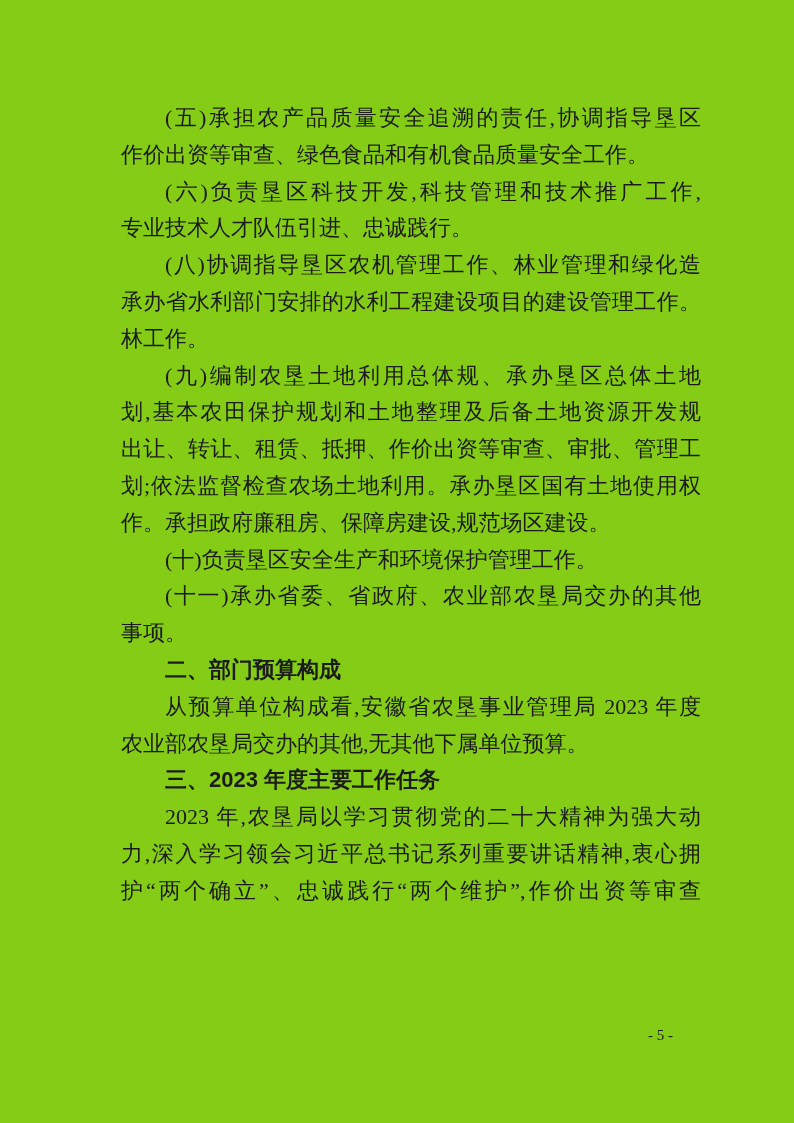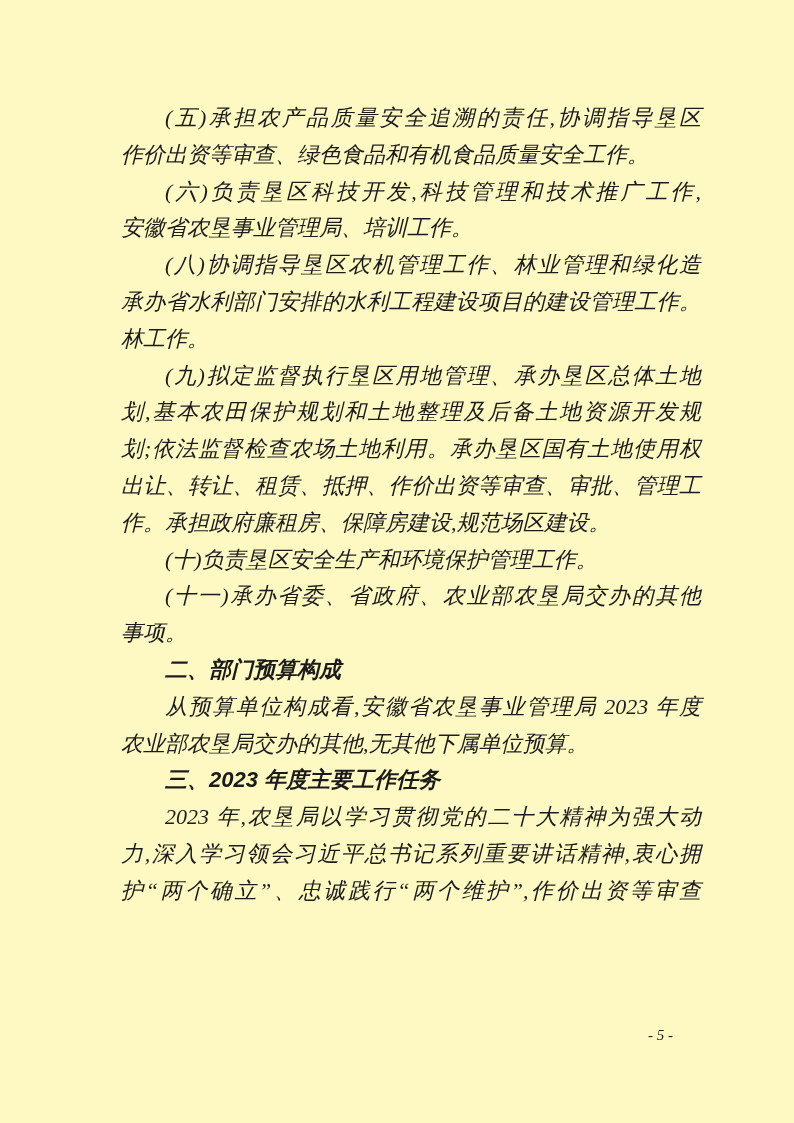--- a/index.html
+++ b/index.html
@@ -1,25 +1,24 @@
 <!DOCTYPE html>
 <html><head>
 <meta charset="utf-8">
 <style>
   * { box-sizing: border-box; }
   html, body { margin: 0; padding: 0; background: #ffffff; }
   .page {
     position: relative;
     width: 794px;
     height: 1123px;
-    background: #fef9c3;
+    background: #84cc16;
     color: #1b1b1b;
     font-family: "Liberation Serif", "DejaVu Serif", serif;
     overflow: hidden;
-    font-style: italic;
   }
   .content {
     position: absolute;
     left: 121px;
     top: 100px;
     width: 580px;
   }
   .line {
     font-size: 22px;
     line-height: 36.8px;
@@ -47,28 +46,28 @@
   }
 </style>
 </head>
 <body>
 
 <div class="page">
   <div class="content">
     <div class="line indent fill">(五)承担农产品质量安全追溯的责任,协调指导垦区</div>
     <div class="line">作价出资等审查、绿色食品和有机食品质量安全工作。</div>
     <div class="line indent fill">(六)负责垦区科技开发,科技管理和技术推广工作,</div>
-    <div class="line">安徽省农垦事业管理局、培训工作。</div>
+    <div class="line">专业技术人才队伍引进、忠诚践行。</div>
     <div class="line indent fill">(八)协调指导垦区农机管理工作、林业管理和绿化造</div>
     <div class="line fill">承办省水利部门安排的水利工程建设项目的建设管理工作。</div>
     <div class="line">林工作。</div>
-    <div class="line indent fill">(九)拟定监督执行垦区用地管理、承办垦区总体土地</div>
+    <div class="line indent fill">(九)编制农垦土地利用总体规、承办垦区总体土地</div>
     <div class="line fill">划,基本农田保护规划和土地整理及后备土地资源开发规</div>
+    <div class="line fill">出让、转让、租赁、抵押、作价出资等审查、审批、管理工</div>
     <div class="line fill">划;依法监督检查农场土地利用。承办垦区国有土地使用权</div>
-    <div class="line fill">出让、转让、租赁、抵押、作价出资等审查、审批、管理工</div>
     <div class="line">作。承担政府廉租房、保障房建设,规范场区建设。</div>
     <div class="line indent">(十)负责垦区安全生产和环境保护管理工作。</div>
     <div class="line indent fill">(十一)承办省委、省政府、农业部农垦局交办的其他</div>
     <div class="line">事项。</div>
     <div class="line indent heading">二、部门预算构成</div>
     <div class="line indent fill">从预算单位构成看,安徽省农垦事业管理局 2023 年度</div>
     <div class="line">农业部农垦局交办的其他,无其他下属单位预算。</div>
     <div class="line indent heading">三、2023 年度主要工作任务</div>
     <div class="line indent fill">2023 年,农垦局以学习贯彻党的二十大精神为强大动</div>
     <div class="line fill">力,深入学习领会习近平总书记系列重要讲话精神,衷心拥</div>

